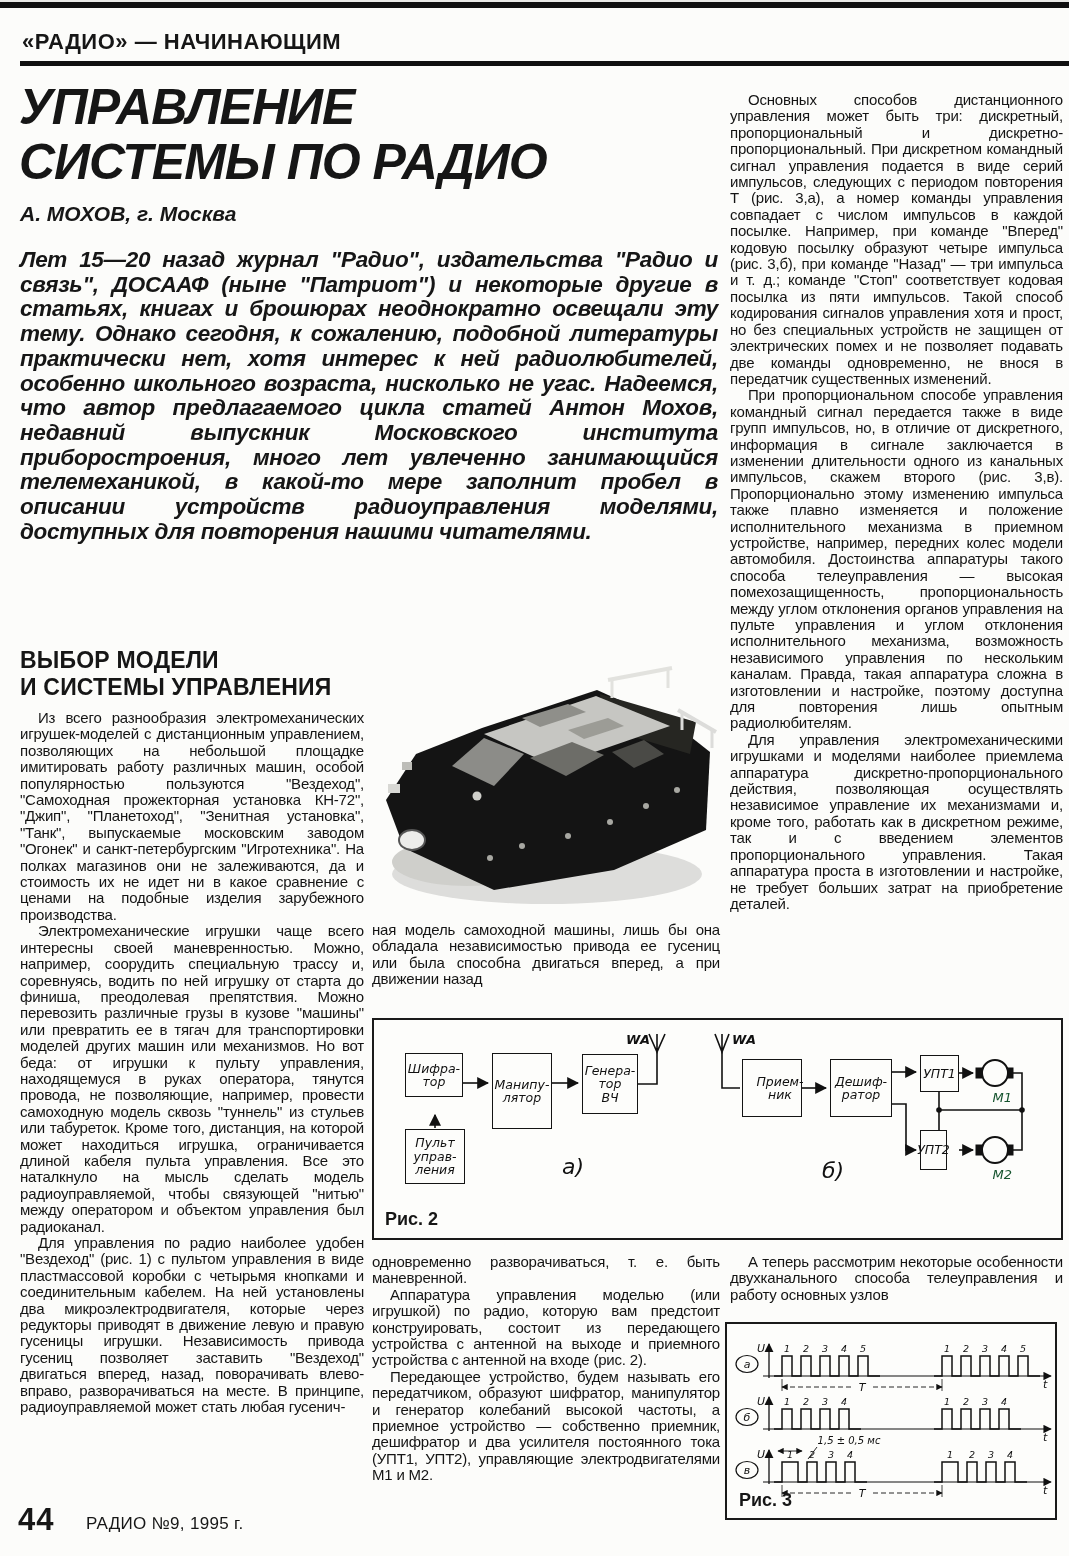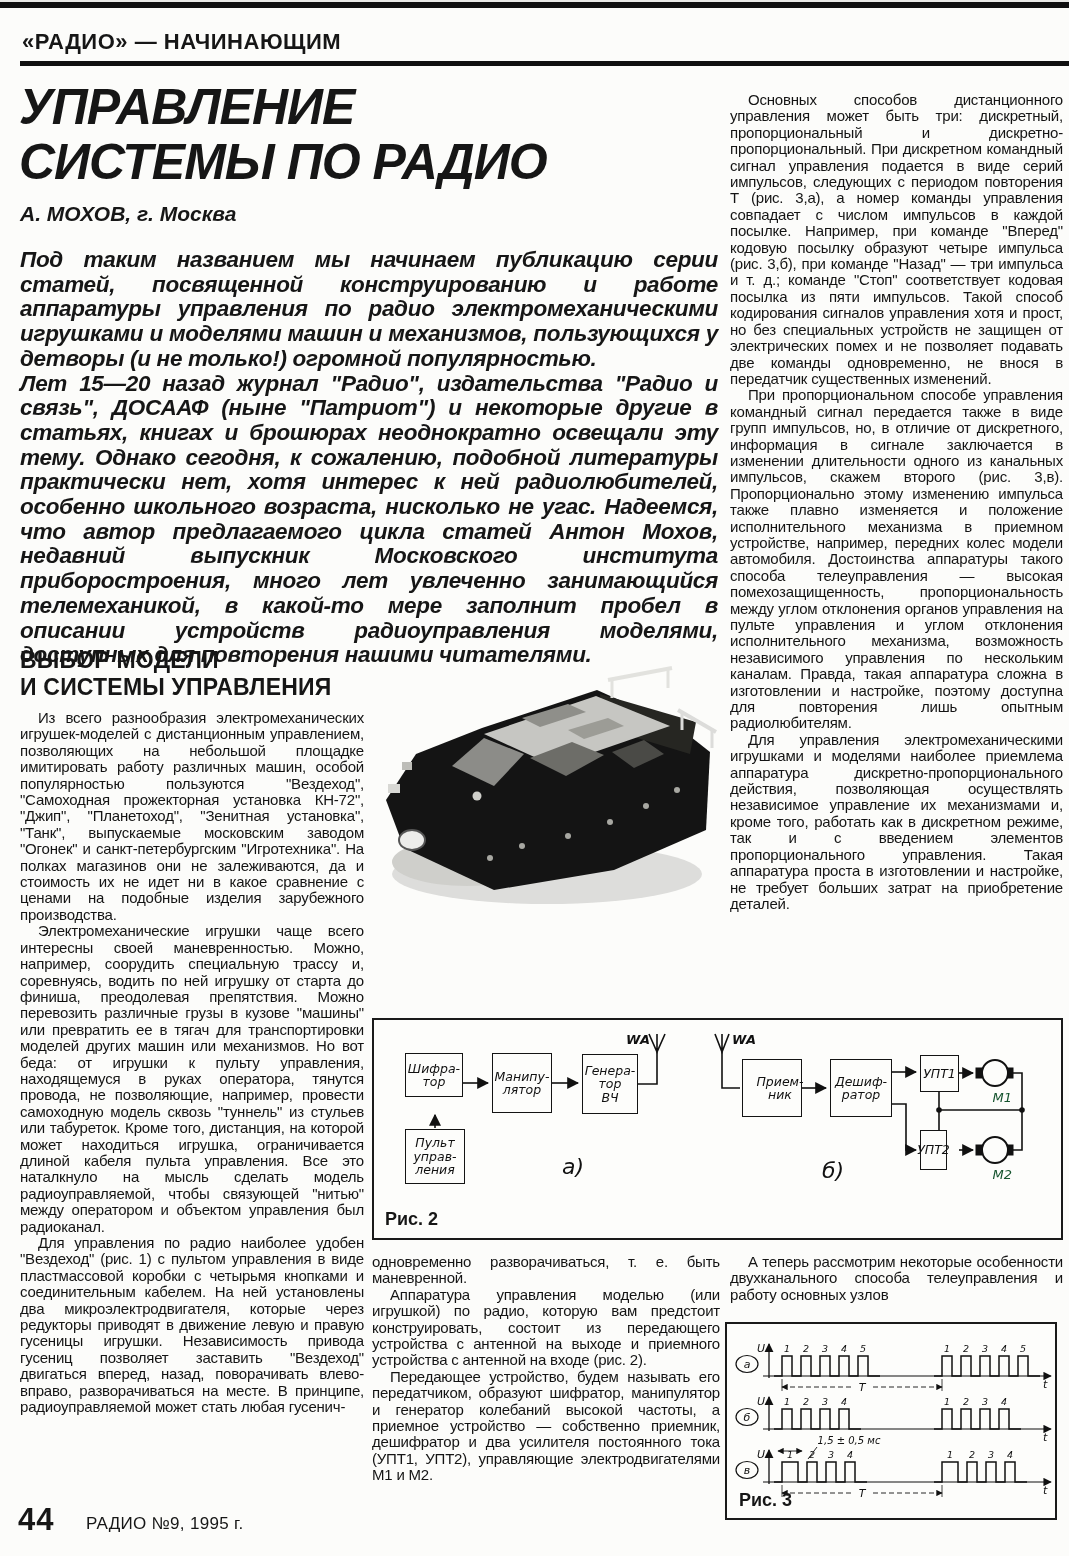--- a/index.html
+++ b/index.html
@@ -45,21 +45,20 @@
 
   <div class="abs rule" style="left:0; top:0; width:1069px; height:6px;"></div>
   <div class="abs kicker" style="left:22px; top:27px;">«РАДИО» — НАЧИНАЮЩИМ</div>
   <div class="abs rule" style="left:20px; top:59px; width:1049px; height:5px;"></div>
 
   <h1 class="abs title" style="left:19px; top:78px; width:700px;">УПРАВЛЕНИЕ
 СИСТЕМЫ ПО РАДИО</h1>
   <div class="abs author" style="left:20px; top:200px;">А. МОХОВ, г. Москва</div>
 
   <div class="abs lead" style="left:20px; top:246px; width:698px;">
-    <p>Под таким названием мы начинаем публикацию серии статей, посвященной конструированию и работе аппаратуры управления по радио электромеханическими  игрушками и моделями машин и механизмов, пользующихся у детворы (и не только!) огромной популярностью.</p>
     <p>Лет 15—20 назад журнал "Радио", издательства "Радио и связь", ДОСААФ (ныне "Патриот") и некоторые другие в статьях, книгах и брошюрах неоднократно освещали эту тему. Однако сегодня, к сожалению, подобной литературы практически нет, хотя  интерес к ней радиолюбителей, особенно школьного возраста, нисколько не угас. Надеемся, что автор предлагаемого цикла статей Антон Мохов, недавний выпускник Московского института приборостроения, много лет увлеченно занимающийся телемеханикой, в какой-то мере заполнит пробел в описании устройств радиоуправления моделями, доступных для повторения нашими читателями.</p>
   </div>
 
   <h2 class="abs sechead" style="left:20px; top:645px; width:360px;">ВЫБОР МОДЕЛИ
 И СИСТЕМЫ УПРАВЛЕНИЯ</h2>
 
   <div class="abs body-text" style="left:20px; top:708px; width:344px;">
     <p>Из  всего разнообразия электромеханических игрушек-моделей с дистанционным управлением, позволяющих на небольшой площадке имитировать работу различных машин, особой популярностью пользуются "Вездеход", "Самоходная прожекторная установка КН-72", "Джип", "Планетоход", "Зенитная установка", "Танк", выпускаемые московским заводом "Огонек" и санкт-петербургским "Игротехника". На полках магазинов они не залеживаются, да и стоимость их не идет ни в какое сравнение с ценами на подобные изделия зарубежного производства.</p>
     <p>Электромеханические игрушки чаще всего интересны своей маневренностью. Можно, например, соорудить специальную трассу и, соревнуясь, водить по ней игрушку от старта до финиша, преодолевая препятствия. Можно перевозить различные грузы в кузове "машины" или превратить ее в тягач для транспортировки моделей других машин или механизмов. Но вот беда: от игрушки к пульту управления, находящемуся в руках оператора, тянутся провода, не позволяющие, например, провести самоходную модель сквозь "туннель" из стульев или табуреток. Кроме того, дистанция, на которой может находиться игрушка, ограничивается длиной кабеля пульта управления. Все это наталкнуло на мысль сделать модель радиоуправляемой, чтобы связующей "нитью" между оператором и объектом управления был радиоканал.</p>
     <p>Для управления по радио наиболее удобен "Вездеход" (рис. 1) с пультом управления в виде пластмассовой коробки с четырьмя кнопками и соединительным кабелем. На ней установлены два микроэлектродвигателя, которые через редукторы приводят в движение левую и правую гусеницы игрушки. Независимость привода гусениц позволяет заставить "Вездеход" двигаться вперед, назад, поворачивать влево-вправо, разворачиваться на месте. В принципе, радиоуправляемой может стать  любая гусенич-</p>
@@ -87,20 +86,23 @@
       <circle cx="105" cy="162" r="4.5" fill="#cfcfca"></circle>
       <circle cx="150" cy="212" r="3" fill="#a8a8a2"></circle>
       <circle cx="196" cy="202" r="3" fill="#a8a8a2"></circle>
       <circle cx="238" cy="188" r="3" fill="#a8a8a2"></circle>
       <circle cx="274" cy="172" r="3" fill="#a8a8a2"></circle>
       <circle cx="305" cy="156" r="3" fill="#a8a8a2"></circle>
       <circle cx="118" cy="224" r="3" fill="#a8a8a2"></circle>
     </svg>
   </div>
 
+  <div class="abs body-text" style="left:372px; top:920px; width:348px;">
+    <p class="noind">ная модель самоходной машины, лишь бы она обладала независимостью привода ее гусениц или была способна двигаться вперед, а при движении назад</p>
+  </div>
 
   <div class="abs figbox" style="left:372px; top:1016px; width:691px; height:222px;">
     <svg class="abs" style="left:0;top:0;" width="687" height="218" viewBox="0 0 687 218">
       <defs>
         <marker id="arr" viewBox="0 0 10 10" refX="9" refY="5" markerWidth="7.5" markerHeight="7.5" orient="auto-start-reverse">
           <path d="M0 0 L10 5 L0 10 z" fill="#111"></path>
         </marker>
       </defs>
 
       <line x1="89" y1="63" x2="114" y2="63" stroke="#111" stroke-width="1.6" marker-end="url(#arr)"></line>
@@ -129,21 +131,21 @@
       </g>
       <g>
         <circle cx="621" cy="130" r="13" fill="#fdfdfb" stroke="#111" stroke-width="2"></circle>
         <rect x="601.5" y="124.5" width="6.5" height="11" fill="#111"></rect>
         <rect x="633" y="124.5" width="6.5" height="11" fill="#111"></rect>
       </g>
     </svg>
 
     <div class="blk" style="left:31px; top:33px; width:58px; height:44px;">Шифра-
 тор</div>
-    <div class="blk" style="left:118px; top:33px; width:60px; height:60px;">Манипу-
+    <div class="blk" style="left:118px; top:33px; width:60px; height:76px;">Манипу-
 лятор</div>
     <div class="blk" style="left:208px; top:34px; width:56px; height:60px;">Генера-
 тор
 ВЧ</div>
     <div class="blk" style="left:31px; top:109px; width:60px; height:55px;">Пульт
 управ-
 ления</div>
     <div class="blk" style="left:368px; top:39px; width:60px; height:58px;padding-left:16px;">Прием-
 ник</div>
     <div class="blk" style="left:456px; top:39px; width:62px; height:58px;">Дешиф-

